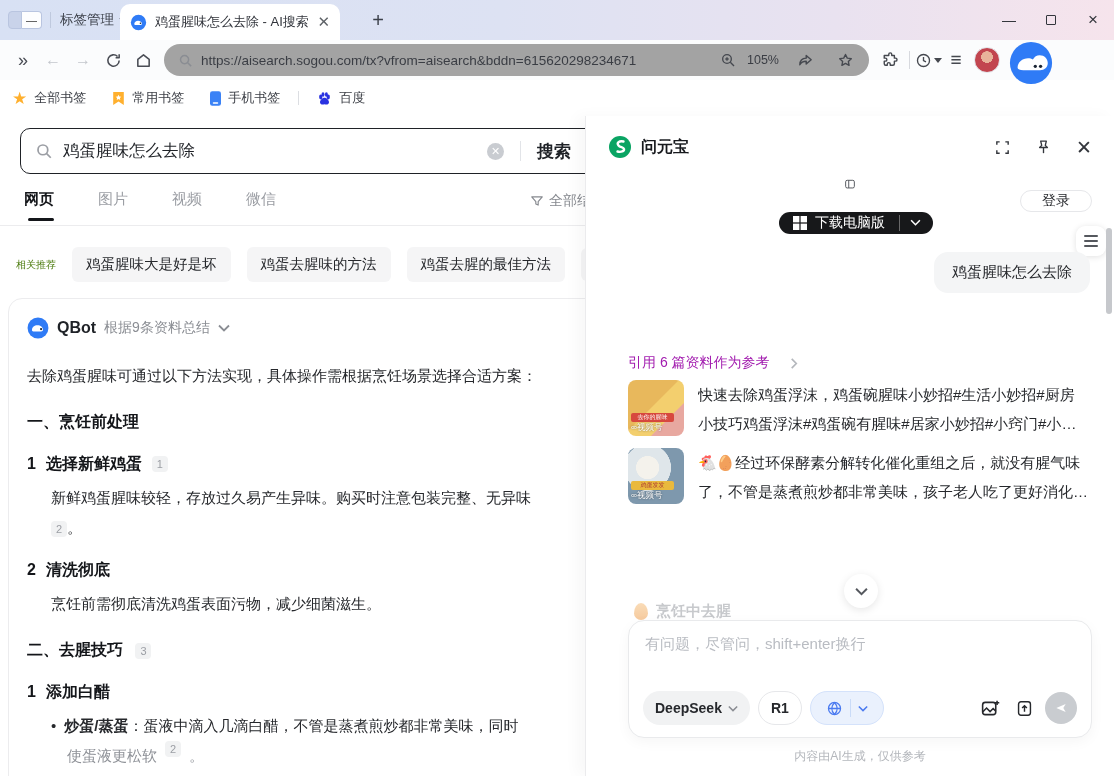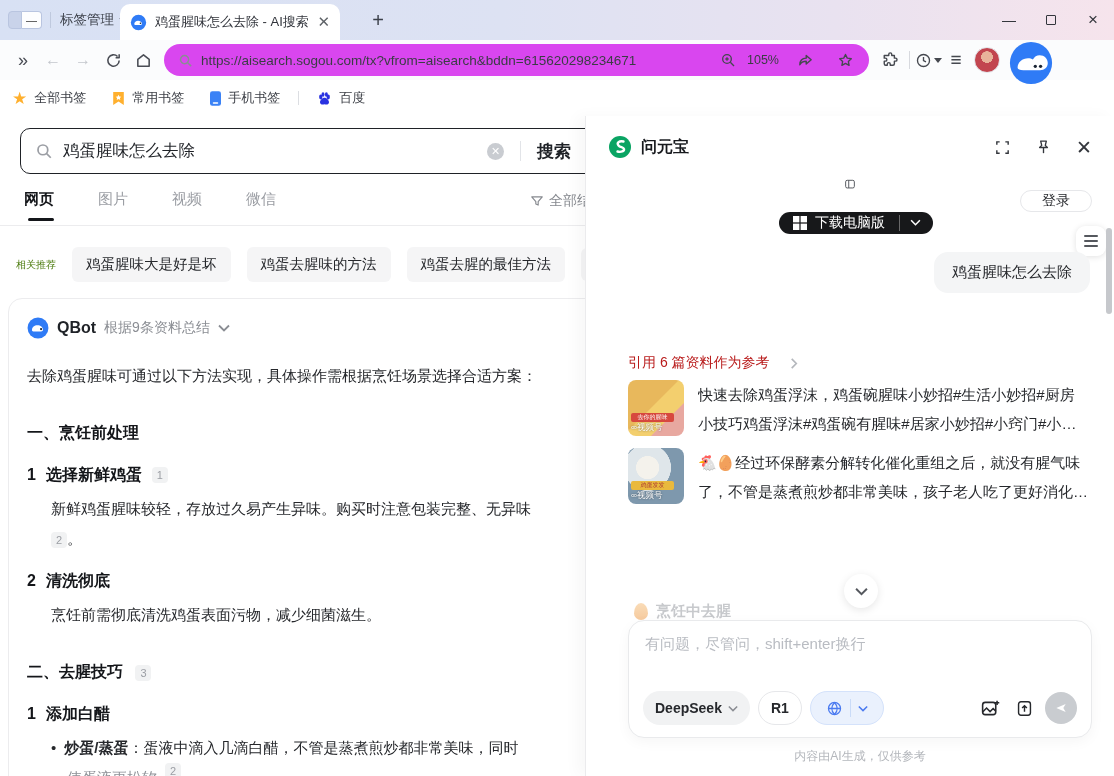--- a/index.html
+++ b/index.html
@@ -25,21 +25,21 @@
     font-size:20px; color:#3c404a; cursor:pointer; }
   .win-controls { position:absolute; right:0; top:0; height:40px; display:flex; }
   .win-btn { width:42px; height:40px; display:flex; align-items:center; justify-content:center; color:#33363c; font-size:14px; cursor:pointer; }
   .win-btn .sq { width:10px; height:10px; border:1.2px solid #33363c; border-radius:1px; }
 
   
   .toolbar { position:relative; height:40px; background:#fbfcfd; display:flex; align-items:center; }
   .nav-ic { width:30px; height:30px; display:flex; align-items:center; justify-content:center; color:#4a4d55; font-size:16px; cursor:pointer; }
   .nav-ic.dis { color:#c3c6cc; }
   .nav-ic svg { display:block; }
-  .addr { margin-left:6px; width:705px; height:32px; background:#d946ef; border-radius:16px; display:flex; align-items:center; padding:0 10px 0 14px; }
+  .addr { margin-left:6px; width:705px; height:32px; background:#a3a3a3; border-radius:16px; display:flex; align-items:center; padding:0 10px 0 14px; }
   .addr .url { flex:1; font-size:13.5px; color:#3a3d44; white-space:nowrap; overflow:hidden;
     -webkit-mask-image:linear-gradient(90deg,#000 90%,transparent); mask-image:linear-gradient(90deg,#000 90%,transparent); }
   .addr-right { display:flex; align-items:center; gap:12px; color:#4a4d55; }
   .zoom-level { font-size:12.5px; color:#3a3d44; margin-left:-7px; }
   .tool-ic { width:28px; height:28px; display:flex; align-items:center; justify-content:center; color:#45484f; cursor:pointer; }
   .tb-sep { width:1px; height:18px; background:#d7d9de; margin:0 4px; }
   .avatar { width:26px; height:26px; border-radius:50%; margin:0 4px;
     background:radial-gradient(circle at 50% 38%,#e8b29a 0 30%,#c2454f 31% 100%); border:1px solid #e3e5ea; }
   .browser-logo { width:46px; height:46px; margin:0 0 0 4px; position:relative; top:3px; }
 
@@ -70,21 +70,21 @@
   .related-label { font-size:10px; color:#4d7c0f; }
   .chip { background:#f5f5f6; border-radius:6px; padding:8px 14px; font-size:14.5px; color:#26282c; cursor:pointer; }
   .chip.sliver { width:22px; height:33px; padding:8px 4px; overflow:hidden; }
 
   .qbot-card { position:absolute; left:8px; top:182px; width:1080px; height:600px; border:1px solid #ececee; border-radius:14px; background:#fff; padding:18px; }
   .qbot-head { display:flex; align-items:center; gap:8px; }
   .qbot-name { font-size:16px; font-weight:bold; color:#1f2227; }
   .qbot-note { font-size:14px; color:#8a8d93; }
   .qbot-body { margin-top:22px; font-size:15px; color:#26282c; line-height:30px; }
   .qline { white-space:nowrap; }
-  .qh { font-size:16px; font-weight:bold; color:#14161a; margin:27px 0 10px; }
+  .qh { font-size:16px; font-weight:bold; color:#14161a; margin:16px 0 10px; }
   .qitem { font-size:16px; font-weight:bold; color:#14161a; margin:12px 0 4px; display:flex; align-items:center; gap:10px; }
   .qitem .n { font-weight:bold; }
   .ref-badge { display:inline-flex; align-items:center; justify-content:center; min-width:16px; height:16px; padding:0 3px;
     background:#f1f2f3; border-radius:4px; font-size:11px; color:#9b9ea4; font-weight:normal; }
   .qbody { padding-left:24px; }
   .qbullet { padding-left:24px; display:flex; gap:8px; }
   .qbullet .dot { color:#26282c; }
   .muted { color:#8f9298; }
 
   
@@ -97,21 +97,21 @@
   .login-btn { margin-left:auto; width:72px; height:34px; border:1px solid #e6e7ea; border-radius:18px; background:#fff;
     display:flex; align-items:center; justify-content:center; font-size:14px; color:#26282c; cursor:pointer; }
   .dl-btn { margin-left:12px; height:36px; background:#17181a; border-radius:19px; color:#fff; display:flex; align-items:center;
     padding:0 12px 0 14px; gap:8px; font-size:14px; cursor:pointer; }
   .dl-sep { width:1px; height:16px; background:rgba(255,255,255,.35); margin:0 2px 0 6px; }
   .menu-fab { position:absolute; right:8px; top:110px; width:30px; height:30px; background:#fff; border-radius:9px;
     box-shadow:0 1px 6px rgba(0,0,0,.12); display:flex; flex-direction:column; align-items:center; justify-content:center; gap:3px; cursor:pointer; }
   .menu-fab i { width:14px; height:1.8px; background:#55585e; border-radius:1px; }
   .user-bubble { position:absolute; right:24px; top:136px; max-width:330px; background:#f4f5f6; border-radius:14px;
     padding:11px 18px; font-size:15px; color:#26282c; }
-  .citation { position:absolute; left:42px; top:238px; font-size:14px; color:#b91c1c; display:flex; align-items:center; gap:20px; cursor:pointer; }
+  .citation { position:absolute; left:42px; top:238px; font-size:14px; color:#a21caf; display:flex; align-items:center; gap:20px; cursor:pointer; }
   .ref-card { position:absolute; left:42px; width:460px; display:flex; gap:14px; cursor:pointer; }
   .thumb { width:56px; height:56px; border-radius:8px; flex:none; position:relative; overflow:hidden; }
   .thumb.t1 { background:linear-gradient(135deg,#e8b85c 0 45%,#f3cf6e 46% 70%,#e8a8a0 71% 100%); }
   .thumb.t2 { background:radial-gradient(circle at 35% 35%,#f4f2ec 0 22%,#dfe6ea 23% 45%,#7e98ad 46% 100%); }
   .thumb .banner { position:absolute; left:3px; bottom:14px; right:10px; height:9px; border-radius:2px; font-size:6px; line-height:9px; text-align:center; color:#fff; overflow:hidden; }
   .t1 .banner { background:#d7483e; }
   .t2 .banner { background:#e9b93d; color:#a33; }
   .thumb .wm { position:absolute; left:3px; bottom:2px; font-size:8.5px; color:#fff; text-shadow:0 0 2px rgba(0,0,0,.55); white-space:nowrap; }
   .ref-text { font-size:15px; color:#26282c; line-height:29px; overflow:hidden; display:-webkit-box; -webkit-line-clamp:2; -webkit-box-orient:vertical; }
   .answer { position:absolute; left:42px; top:408px; width:462px; font-size:15.5px; color:#26282c; line-height:31px; }

